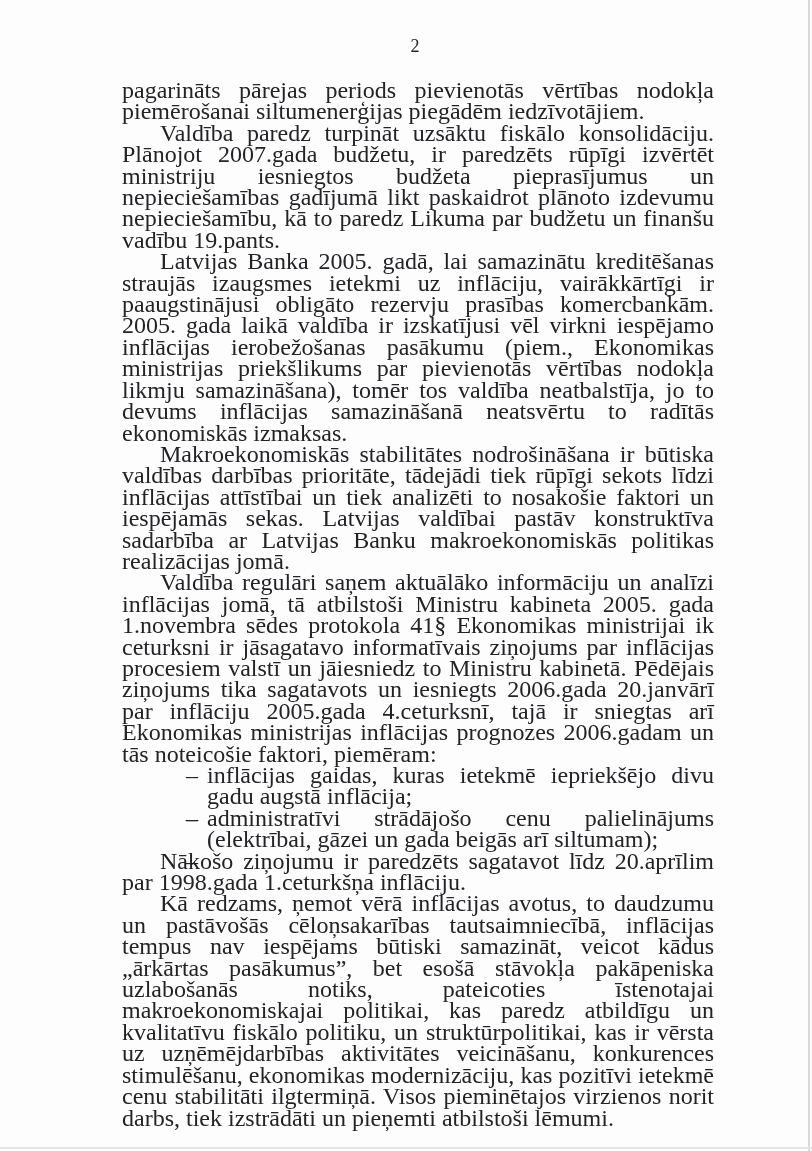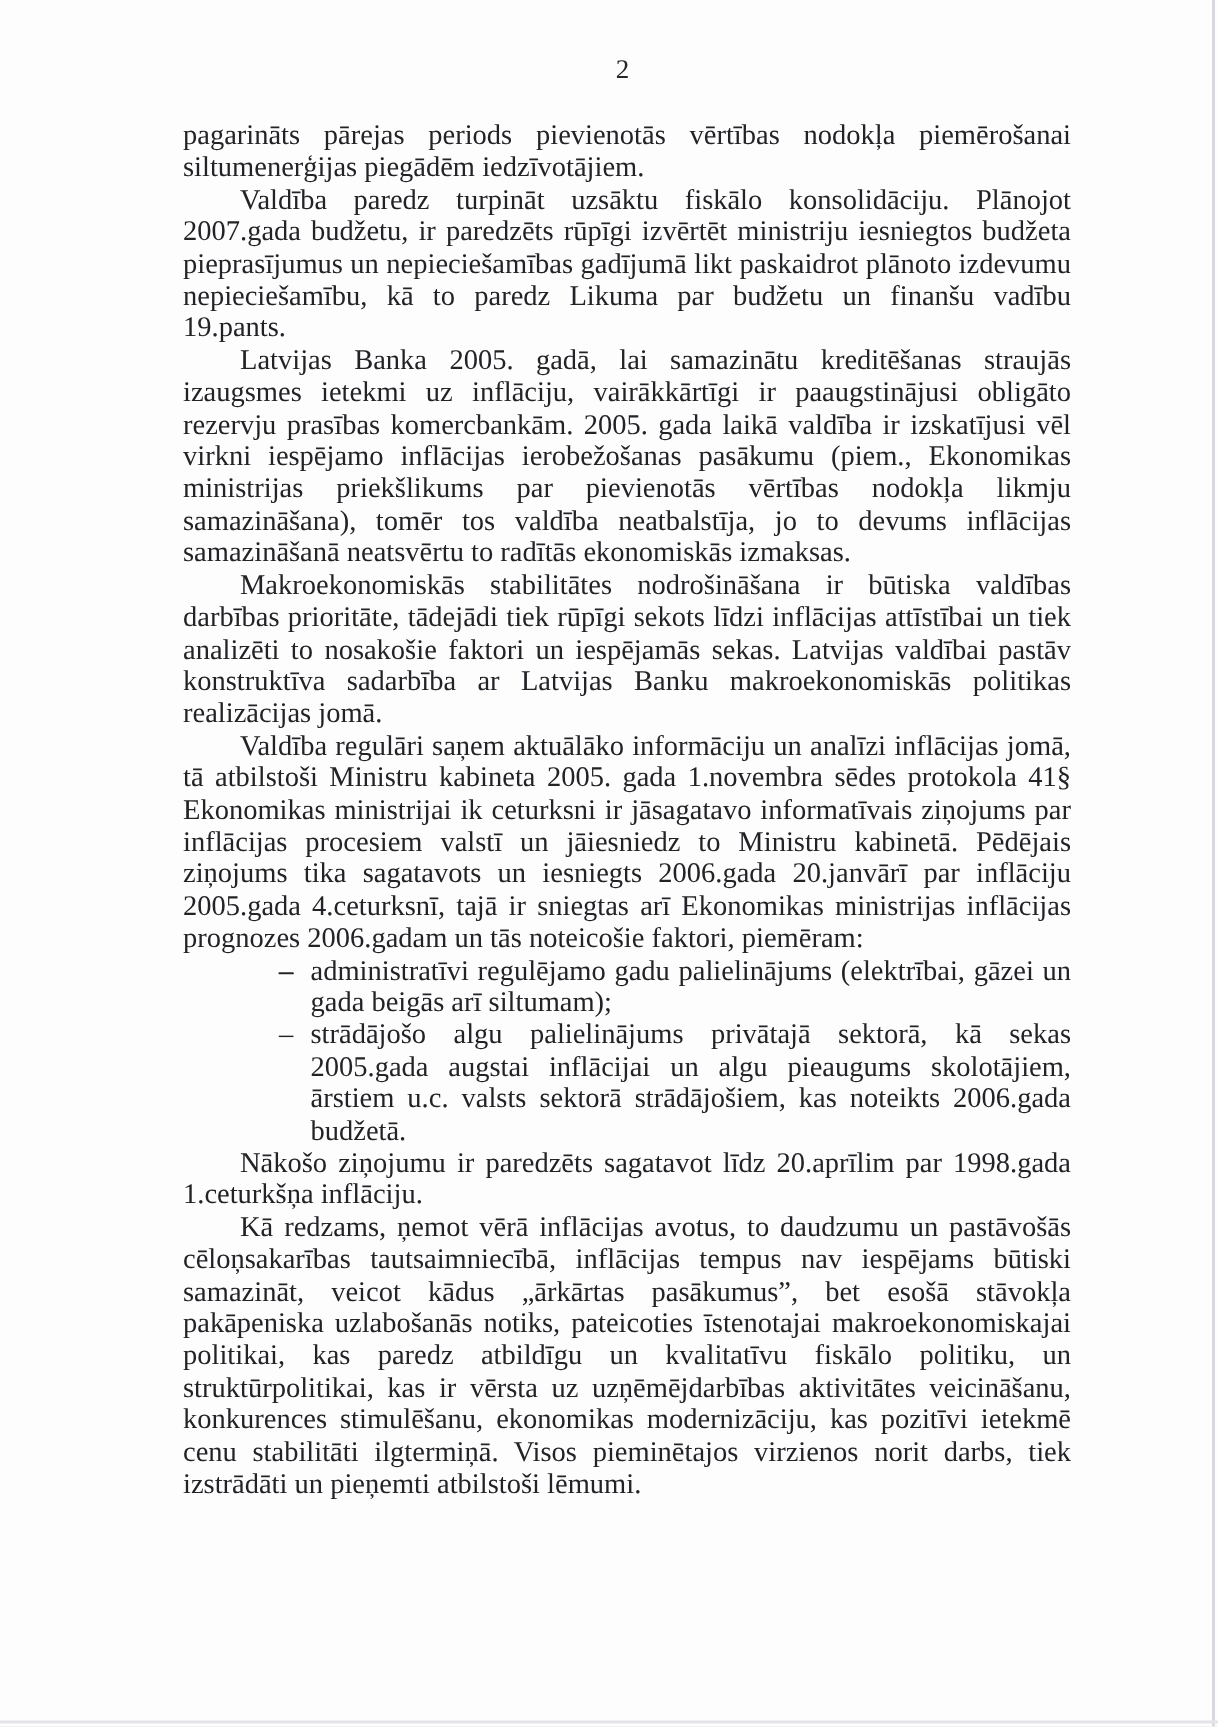--- a/index.html
+++ b/index.html
@@ -43,21 +43,21 @@
     text-align: center;
     text-indent: 18px;
     font-size: 18px;
     color: #26262b;
   }
   .body-text {
     position: absolute;
     left: 122px;
     top: 80px;
     width: 592px;
-    font-size: 19px;
+    font-size: 24px;
     line-height: 21.4px;
     text-align: justify;
     color: #232327;
   }
   .body-text p {
     margin: 0;
     padding: 0;
     text-indent: 38px;
   }
   .body-text p.continued {
@@ -97,31 +97,31 @@
 
     <p>Latvijas Banka 2005. gadā, lai samazinātu kreditēšanas straujās izaugsmes ietekmi uz inflāciju, vairākkārtīgi ir paaugstinājusi obligāto rezervju prasības komercbankām. 2005. gada laikā valdība ir izskatījusi vēl virkni iespējamo inflācijas ierobežošanas pasākumu (piem., Ekonomikas ministrijas priekšlikums par pievienotās vērtības nodokļa likmju samazināšana), tomēr tos valdība neatbalstīja, jo to devums inflācijas samazināšanā neatsvērtu to radītās ekonomiskās izmaksas.</p>
 
     <p>Makroekonomiskās stabilitātes nodrošināšana ir būtiska valdības darbības prioritāte, tādejādi tiek rūpīgi sekots līdzi inflācijas attīstībai un tiek analizēti to nosakošie faktori un iespējamās sekas. Latvijas valdībai pastāv konstruktīva sadarbība ar Latvijas Banku makroekonomiskās politikas realizācijas jomā.</p>
 
     <p>Valdība regulāri saņem aktuālāko informāciju un analīzi inflācijas jomā, tā atbilstoši Ministru kabineta 2005. gada 1.novembra sēdes protokola 41§ Ekonomikas ministrijai ik ceturksni ir jāsagatavo informatīvais ziņojums par inflācijas procesiem valstī un jāiesniedz to Ministru kabinetā. Pēdējais ziņojums tika sagatavots un iesniegts 2006.gada 20.janvārī par inflāciju 2005.gada 4.ceturksnī, tajā ir sniegtas arī Ekonomikas ministrijas inflācijas prognozes 2006.gadam un tās noteicošie faktori, piemēram:</p>
 
     <ul class="factor-list">
       <li>
         <span class="dash-marker">–</span>
+        <span>inflācijas gaidas, kuras ietekmē iepriekšējo divu gadu augstā inflācija;</span>
       </li>
       <li>
         <span class="dash-marker">–</span>
       </li>
       <li>
         <span class="dash-marker">–</span>
-        <span>administratīvi regulējamo gadu palielinājums (elektrībai, gāzei un gada beigās arī siltumam);</span>
+        <span>administratīvi strādājošo cenu palielinājums (elektrībai, gāzei un gada beigās arī siltumam);</span>
       </li>
       <li>
         <span class="dash-marker">–</span>
-        <span>strādājošo algu palielinājums privātajā sektorā, kā sekas 2005.gada augstai inflācijai un algu pieaugums skolotājiem, ārstiem u.c. valsts sektorā strādājošiem, kas noteikts 2006.gada budžetā.</span>
       </li>
     </ul>
 
     <p>Nākošo ziņojumu ir paredzēts sagatavot līdz 20.aprīlim par 1998.gada 1.ceturkšņa inflāciju.</p>
 
     <p>Kā redzams, ņemot vērā inflācijas avotus, to daudzumu un pastāvošās cēloņsakarības tautsaimniecībā, inflācijas tempus nav iespējams būtiski samazināt, veicot kādus „ārkārtas pasākumus”, bet esošā stāvokļa pakāpeniska uzlabošanās notiks, pateicoties īstenotajai makroekonomiskajai politikai, kas paredz atbildīgu un kvalitatīvu fiskālo politiku, un struktūrpolitikai, kas ir vērsta uz uzņēmējdarbības aktivitātes veicināšanu, konkurences stimulēšanu, ekonomikas modernizāciju, kas pozitīvi ietekmē cenu stabilitāti ilgtermiņā. Visos pieminētajos virzienos norit darbs, tiek izstrādāti un pieņemti atbilstoši lēmumi.</p>
 
   </div>
 </div>
 

